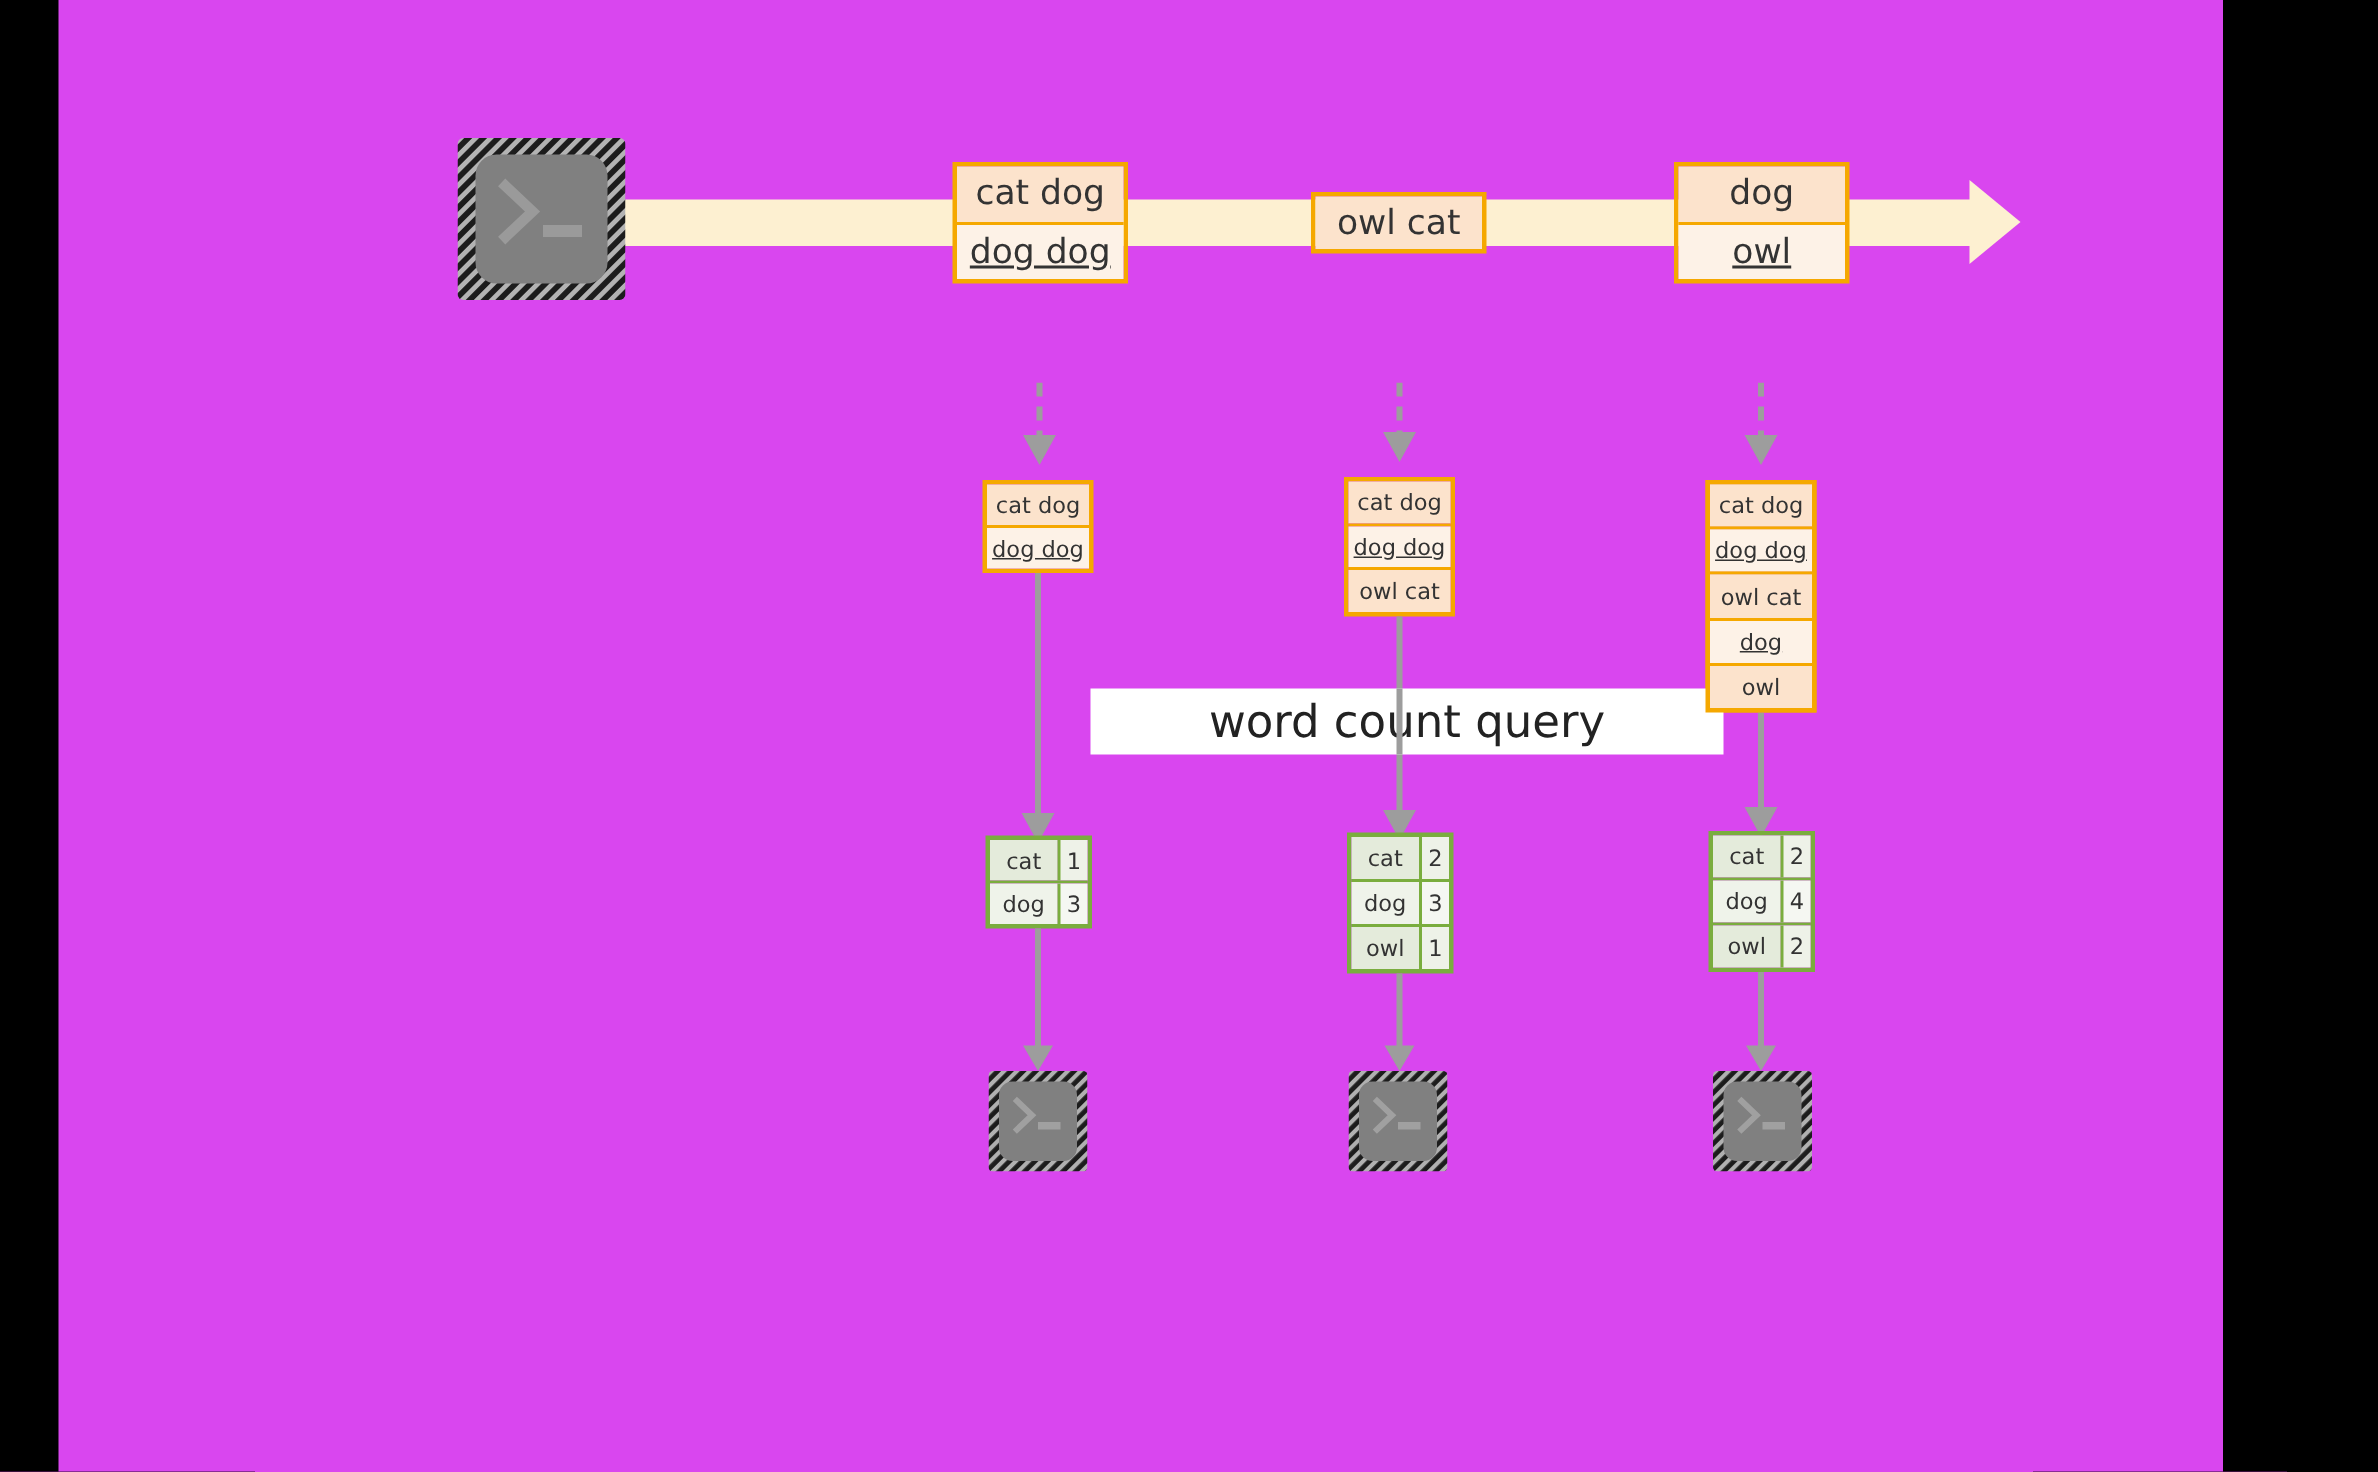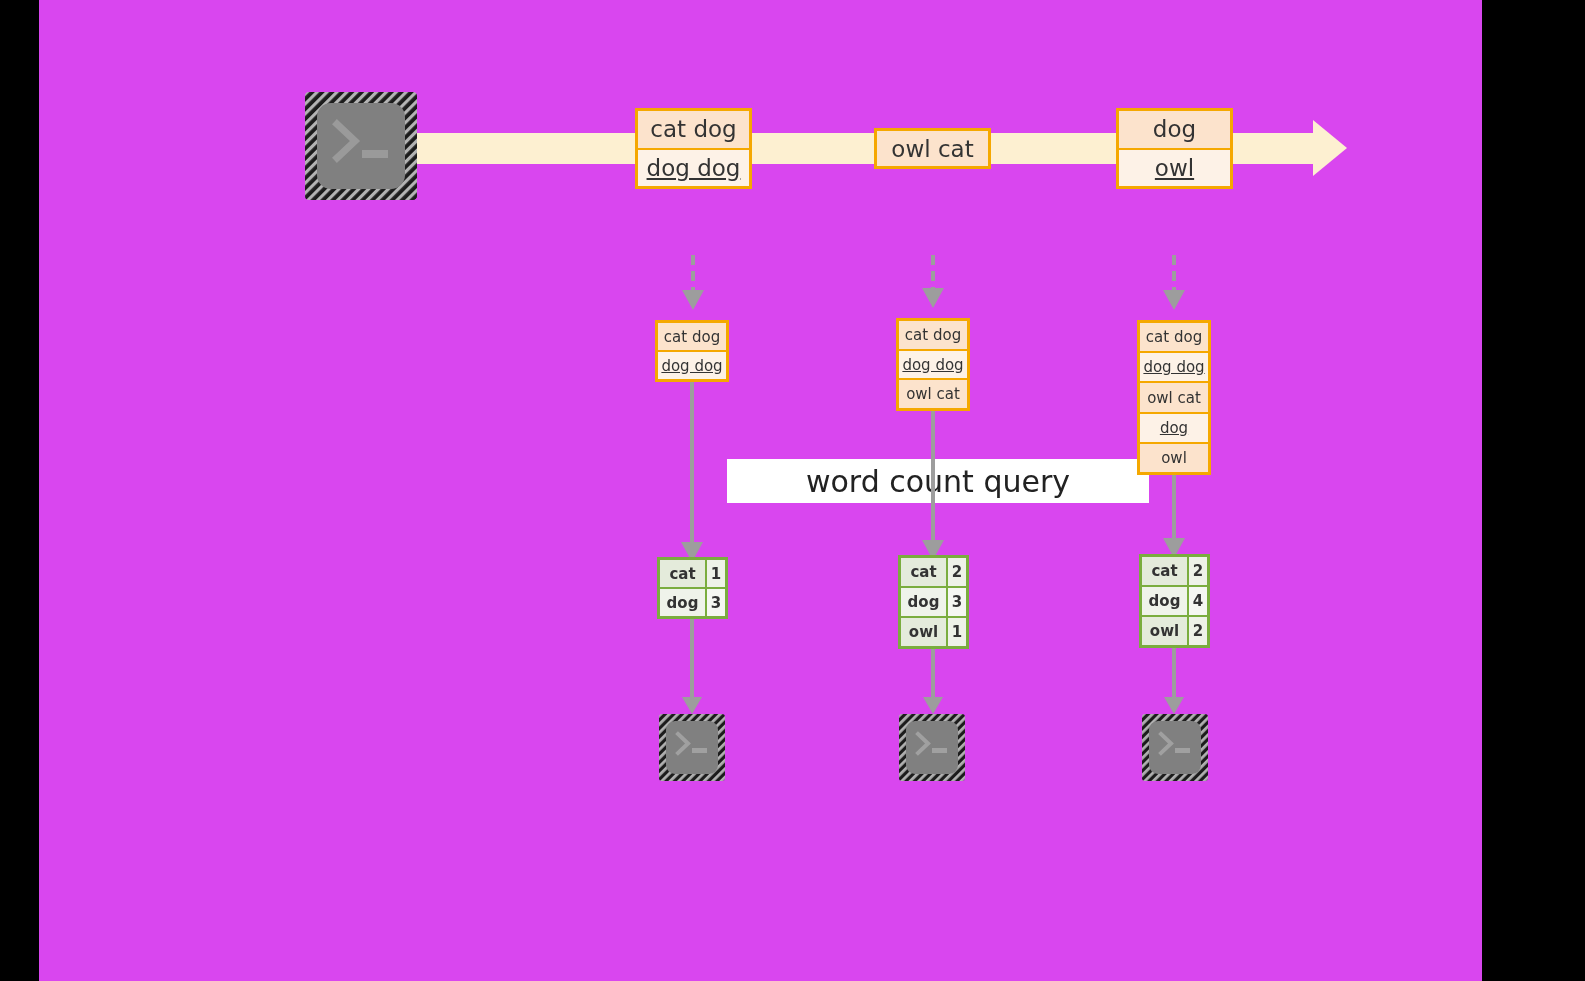--- a/index.html
+++ b/index.html
@@ -23,21 +23,21 @@
   .obox{position:absolute;border:3px solid #f5a800;box-sizing:border-box;
         display:flex;flex-direction:column;}
   .obox .row{flex:1 1 auto;display:flex;align-items:center;justify-content:center;
              color:#333;white-space:nowrap;}
   .obox .row.d{background:#fce3cc;}
   .obox .row.l{background:#fdf2e7;text-decoration:underline;}
   .obox .sep{height:0;border-top:2px solid #f5a800;}
 
   
   .gtab{position:absolute;border:3px solid #7aad3e;box-sizing:border-box;
-        display:flex;flex-direction:column;font-weight:bold;}
+        display:flex;flex-direction:column;}
   .gtab .grow{flex:1 1 auto;display:flex;}
   .gtab .gsep{height:0;border-top:2px solid #7aad3e;}
   .gtab .gc{display:flex;align-items:center;justify-content:center;color:#333;}
   .gtab .gc.word{background:#e4ebdb;}
   .gtab .gc.cnt{background:#eef2e8;border-left:2px solid #7aad3e;}
   .gtab .grow.alt .gc.word{background:#eff3ea;}
   .gtab .grow.alt .gc.cnt{background:#f5f7f2;}
 
   
   .vline{position:absolute;background:#9d9d9d;width:4px;}

